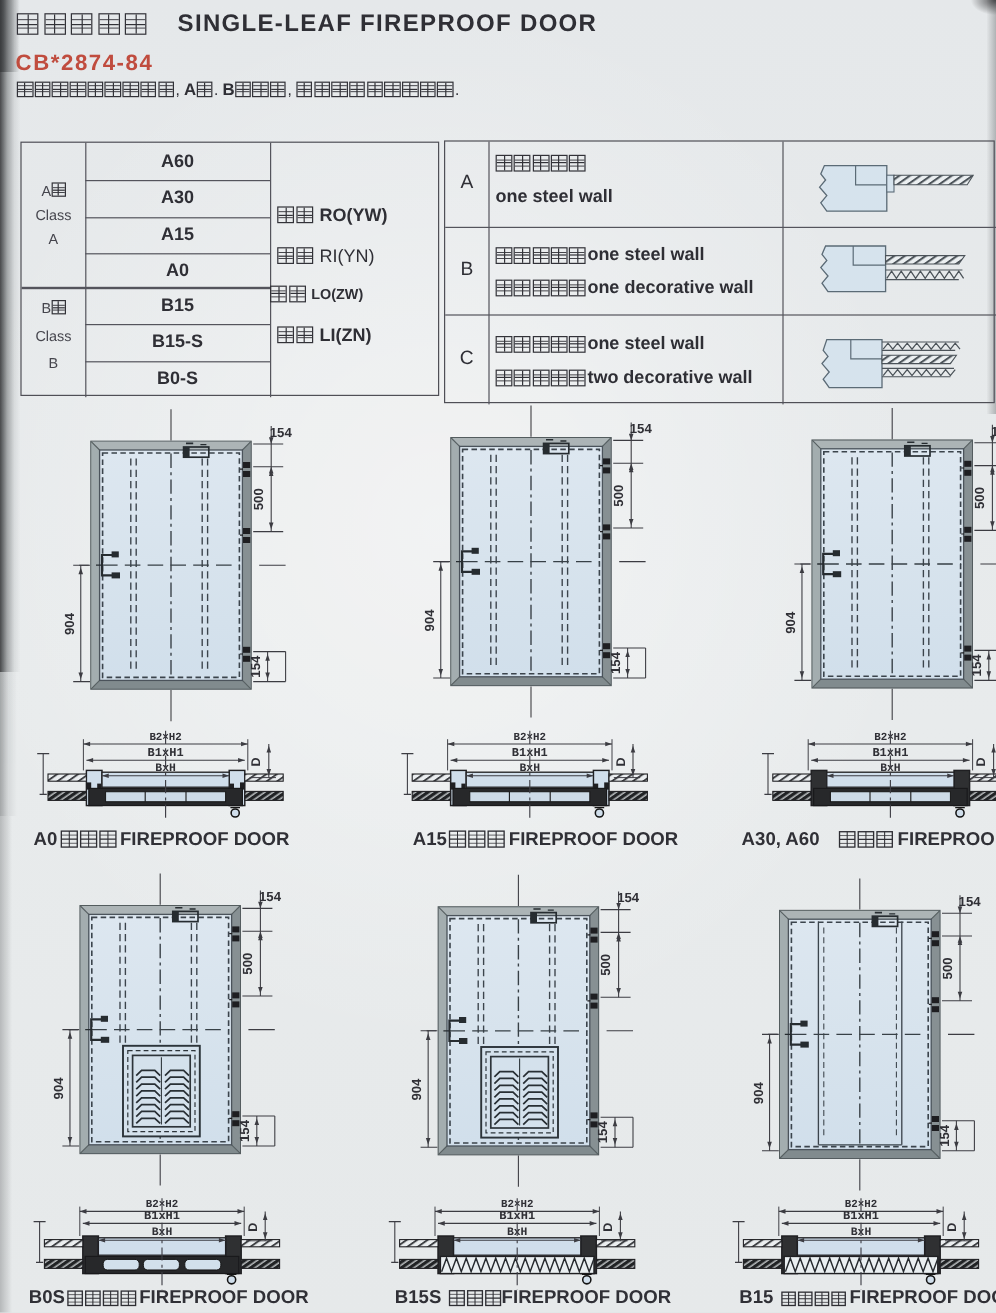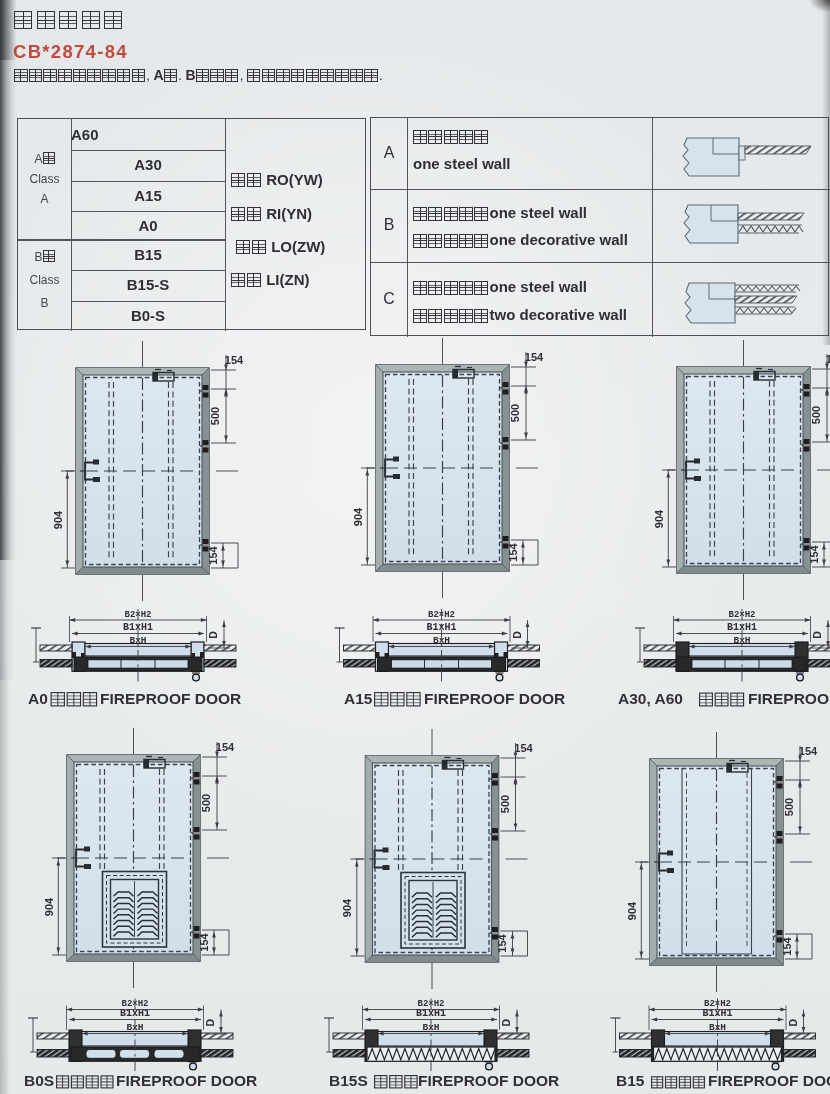--- a/index.html
+++ b/index.html
@@ -24,20 +24,21 @@
 <div class="abs" style="left:0;top:560px;width:14px;height:120px;background:linear-gradient(to bottom, rgba(0,0,0,0), rgba(0,0,0,0)), linear-gradient(to right, rgba(90,93,95,.65), rgba(140,144,146,.25) 50%, rgba(0,0,0,0));opacity:.75"></div>
 
 <div class="abs" style="left:0;top:680px;width:10px;height:414px;background:linear-gradient(to right, rgba(110,112,114,.4), rgba(0,0,0,0));"></div>
 
 <div class="abs" style="left:822px;top:0;width:8px;height:345px;background:linear-gradient(to right, rgba(0,0,0,0), rgba(110,114,116,.45));"></div>
 
 <div class="abs" style="right:0;top:0;width:30px;height:22px;background:radial-gradient(ellipse 30px 18px at 100% 0%, rgba(50,50,52,.85), rgba(0,0,0,0) 70%);"></div>
 
 <div class="abs t" style="left:14px;top:11px;height:20px"><i class="hz" style="width:18px;height:18px;margin-right:4.5px;vertical-align:-3px"></i><i class="hz" style="width:18px;height:18px;margin-right:4.5px;vertical-align:-3px"></i><i class="hz" style="width:18px;height:18px;margin-right:4.5px;vertical-align:-3px"></i><i class="hz" style="width:18px;height:18px;margin-right:4.5px;vertical-align:-3px"></i><i class="hz" style="width:18px;height:18px;margin-right:4.5px;vertical-align:-3px"></i></div>
 
+<div class="abs t" style="left:148px;top:9px;font-size:20px;font-weight:bold;letter-spacing:1.1px">SINGLE-LEAF FIREPROOF DOOR</div>
 
 <div class="abs" style="left:13px;top:41px;font-size:18.5px;font-weight:bold;color:#c24a3c;letter-spacing:1.3px">CB*2874-84</div>
 
 <div class="abs t" style="left:14px;top:66px;height:18px"><i class="hz" style="width:13.5px;height:13.5px;margin-right:1.2px;vertical-align:-2px"></i><i class="hz" style="width:13.5px;height:13.5px;margin-right:1.2px;vertical-align:-2px"></i><i class="hz" style="width:13.5px;height:13.5px;margin-right:1.2px;vertical-align:-2px"></i><i class="hz" style="width:13.5px;height:13.5px;margin-right:1.2px;vertical-align:-2px"></i><i class="hz" style="width:13.5px;height:13.5px;margin-right:1.2px;vertical-align:-2px"></i><i class="hz" style="width:13.5px;height:13.5px;margin-right:1.2px;vertical-align:-2px"></i><i class="hz" style="width:13.5px;height:13.5px;margin-right:1.2px;vertical-align:-2px"></i><i class="hz" style="width:13.5px;height:13.5px;margin-right:1.2px;vertical-align:-2px"></i><i class="hz" style="width:13.5px;height:13.5px;margin-right:1.2px;vertical-align:-2px"></i><span style="font-size:13px">,&nbsp;</span><span style="font-size:14px;font-weight:bold">A</span><i class="hz" style="width:13.5px;height:13.5px;margin-right:1.2px;vertical-align:-2px"></i><span style="font-size:13px">.&nbsp;</span><span style="font-size:14px;font-weight:bold">B</span><i class="hz" style="width:13.5px;height:13.5px;margin-right:1.2px;vertical-align:-2px"></i><i class="hz" style="width:13.5px;height:13.5px;margin-right:1.2px;vertical-align:-2px"></i><i class="hz" style="width:13.5px;height:13.5px;margin-right:1.2px;vertical-align:-2px"></i><span style="font-size:13px">,&nbsp;</span><i class="hz" style="width:13.5px;height:13.5px;margin-right:1.2px;vertical-align:-2px"></i><i class="hz" style="width:13.5px;height:13.5px;margin-right:1.2px;vertical-align:-2px"></i><i class="hz" style="width:13.5px;height:13.5px;margin-right:1.2px;vertical-align:-2px"></i><i class="hz" style="width:13.5px;height:13.5px;margin-right:1.2px;vertical-align:-2px"></i><i class="hz" style="width:13.5px;height:13.5px;margin-right:1.2px;vertical-align:-2px"></i><i class="hz" style="width:13.5px;height:13.5px;margin-right:1.2px;vertical-align:-2px"></i><i class="hz" style="width:13.5px;height:13.5px;margin-right:1.2px;vertical-align:-2px"></i><i class="hz" style="width:13.5px;height:13.5px;margin-right:1.2px;vertical-align:-2px"></i><i class="hz" style="width:13.5px;height:13.5px;margin-right:1.2px;vertical-align:-2px"></i><span style="font-size:13px">.</span></div>
 
 
 <div class="abs" style="left:17px;top:118px;width:349px;height:212px;border:1.5px solid #4d4d55">
 <div class="ln" style="left:53px;top:0;width:1.3px;height:212px"></div>
 <div class="ln" style="left:207px;top:0;width:1.3px;height:212px"></div>
 <div class="ln" style="left:53px;top:31.2px;width:154px;height:1.2px"></div>
@@ -52,37 +53,37 @@
         <div>Class</div>
         <div>A</div>
       </div>
 
 <div class="abs t" style="left:0;top:127px;width:53px;text-align:center;font-size:12px;line-height:23px;color:#43434b">
         <div>B<i class="hz" style="width:12px;height:12px;margin-right:0px;vertical-align:-1px"></i></div>
         <div>Class</div>
         <div>B</div>
       </div>
 
-<div class="abs t" style="left:53px;top:6.6px;width:154px;text-align:left;font-size:15px;font-weight:bold">A60</div>
+<div class="abs t" style="left:53px;top:6.6px;width:154px;text-align:center;font-size:15px;font-weight:bold">A60</div>
 
 <div class="abs t" style="left:53px;top:37.3px;width:154px;text-align:center;font-size:15px;font-weight:bold">A30</div>
 
 <div class="abs t" style="left:53px;top:67.9px;width:154px;text-align:center;font-size:15px;font-weight:bold">A15</div>
 
 <div class="abs t" style="left:53px;top:97.5px;width:154px;text-align:center;font-size:15px;font-weight:bold">A0</div>
 
 <div class="abs t" style="left:53px;top:126.6px;width:154px;text-align:center;font-size:15px;font-weight:bold">B15</div>
 
 <div class="abs t" style="left:53px;top:157.1px;width:154px;text-align:center;font-size:15px;font-weight:bold">B15-S</div>
 
 <div class="abs t" style="left:53px;top:187.7px;width:154px;text-align:center;font-size:15px;font-weight:bold">B0-S</div>
 
 <div class="abs t" style="left:213px;top:51.5px;font-size:15px;font-weight:bold"><i class="hz" style="width:14px;height:14px;margin-right:1.5px;vertical-align:-2.5px"></i><i class="hz" style="width:14px;height:14px;margin-right:1.5px;vertical-align:-2.5px"></i>&nbsp;RO(YW)</div>
-<div class="abs t" style="left:213px;top:85.5px;font-size:15px;font-weight:bold"><i class="hz" style="width:14px;height:14px;margin-right:1.5px;vertical-align:-2.5px"></i><i class="hz" style="width:14px;height:14px;margin-right:1.5px;vertical-align:-2.5px"></i>&nbsp;RI(YN)</div>
-<div class="abs t" style="left:218px;top:118.5px;font-size:15px;font-weight:bold"><i class="hz" style="width:14px;height:14px;margin-right:1.5px;vertical-align:-2.5px"></i><i class="hz" style="width:14px;height:14px;margin-right:1.5px;vertical-align:-2.5px"></i>&nbsp;LO(ZW)</div>
+<div class="abs t" style="left:213px;top:85.5px;font-size:15px;font-weight:normal"><i class="hz" style="width:14px;height:14px;margin-right:1.5px;vertical-align:-2.5px"></i><i class="hz" style="width:14px;height:14px;margin-right:1.5px;vertical-align:-2.5px"></i>&nbsp;RI(YN)</div>
+<div class="abs t" style="left:207px;top:118.5px;font-size:12px;font-weight:bold"><i class="hz" style="width:14px;height:14px;margin-right:1.5px;vertical-align:-2.5px"></i><i class="hz" style="width:14px;height:14px;margin-right:1.5px;vertical-align:-2.5px"></i>&nbsp;LO(ZW)</div>
 <div class="abs t" style="left:213px;top:151.5px;font-size:15px;font-weight:bold"><i class="hz" style="width:14px;height:14px;margin-right:1.5px;vertical-align:-2.5px"></i><i class="hz" style="width:14px;height:14px;margin-right:1.5px;vertical-align:-2.5px"></i>&nbsp;LI(ZN)</div>
 </div>
 
 <div class="abs" style="left:370px;top:117px;width:459px;height:219px;border:1.5px solid #4d4d55">
 <div class="ln" style="left:36px;top:0;width:1.3px;height:219px"></div>
 <div class="ln" style="left:281px;top:0;width:1.3px;height:219px"></div>
 <div class="ln" style="left:0;top:70.5px;width:459px;height:1.2px"></div>
 <div class="ln" style="left:0;top:144px;width:459px;height:1.2px"></div>
 
 <div class="abs t" style="left:0;top:26px;width:36px;text-align:center;font-size:16px">A</div>

